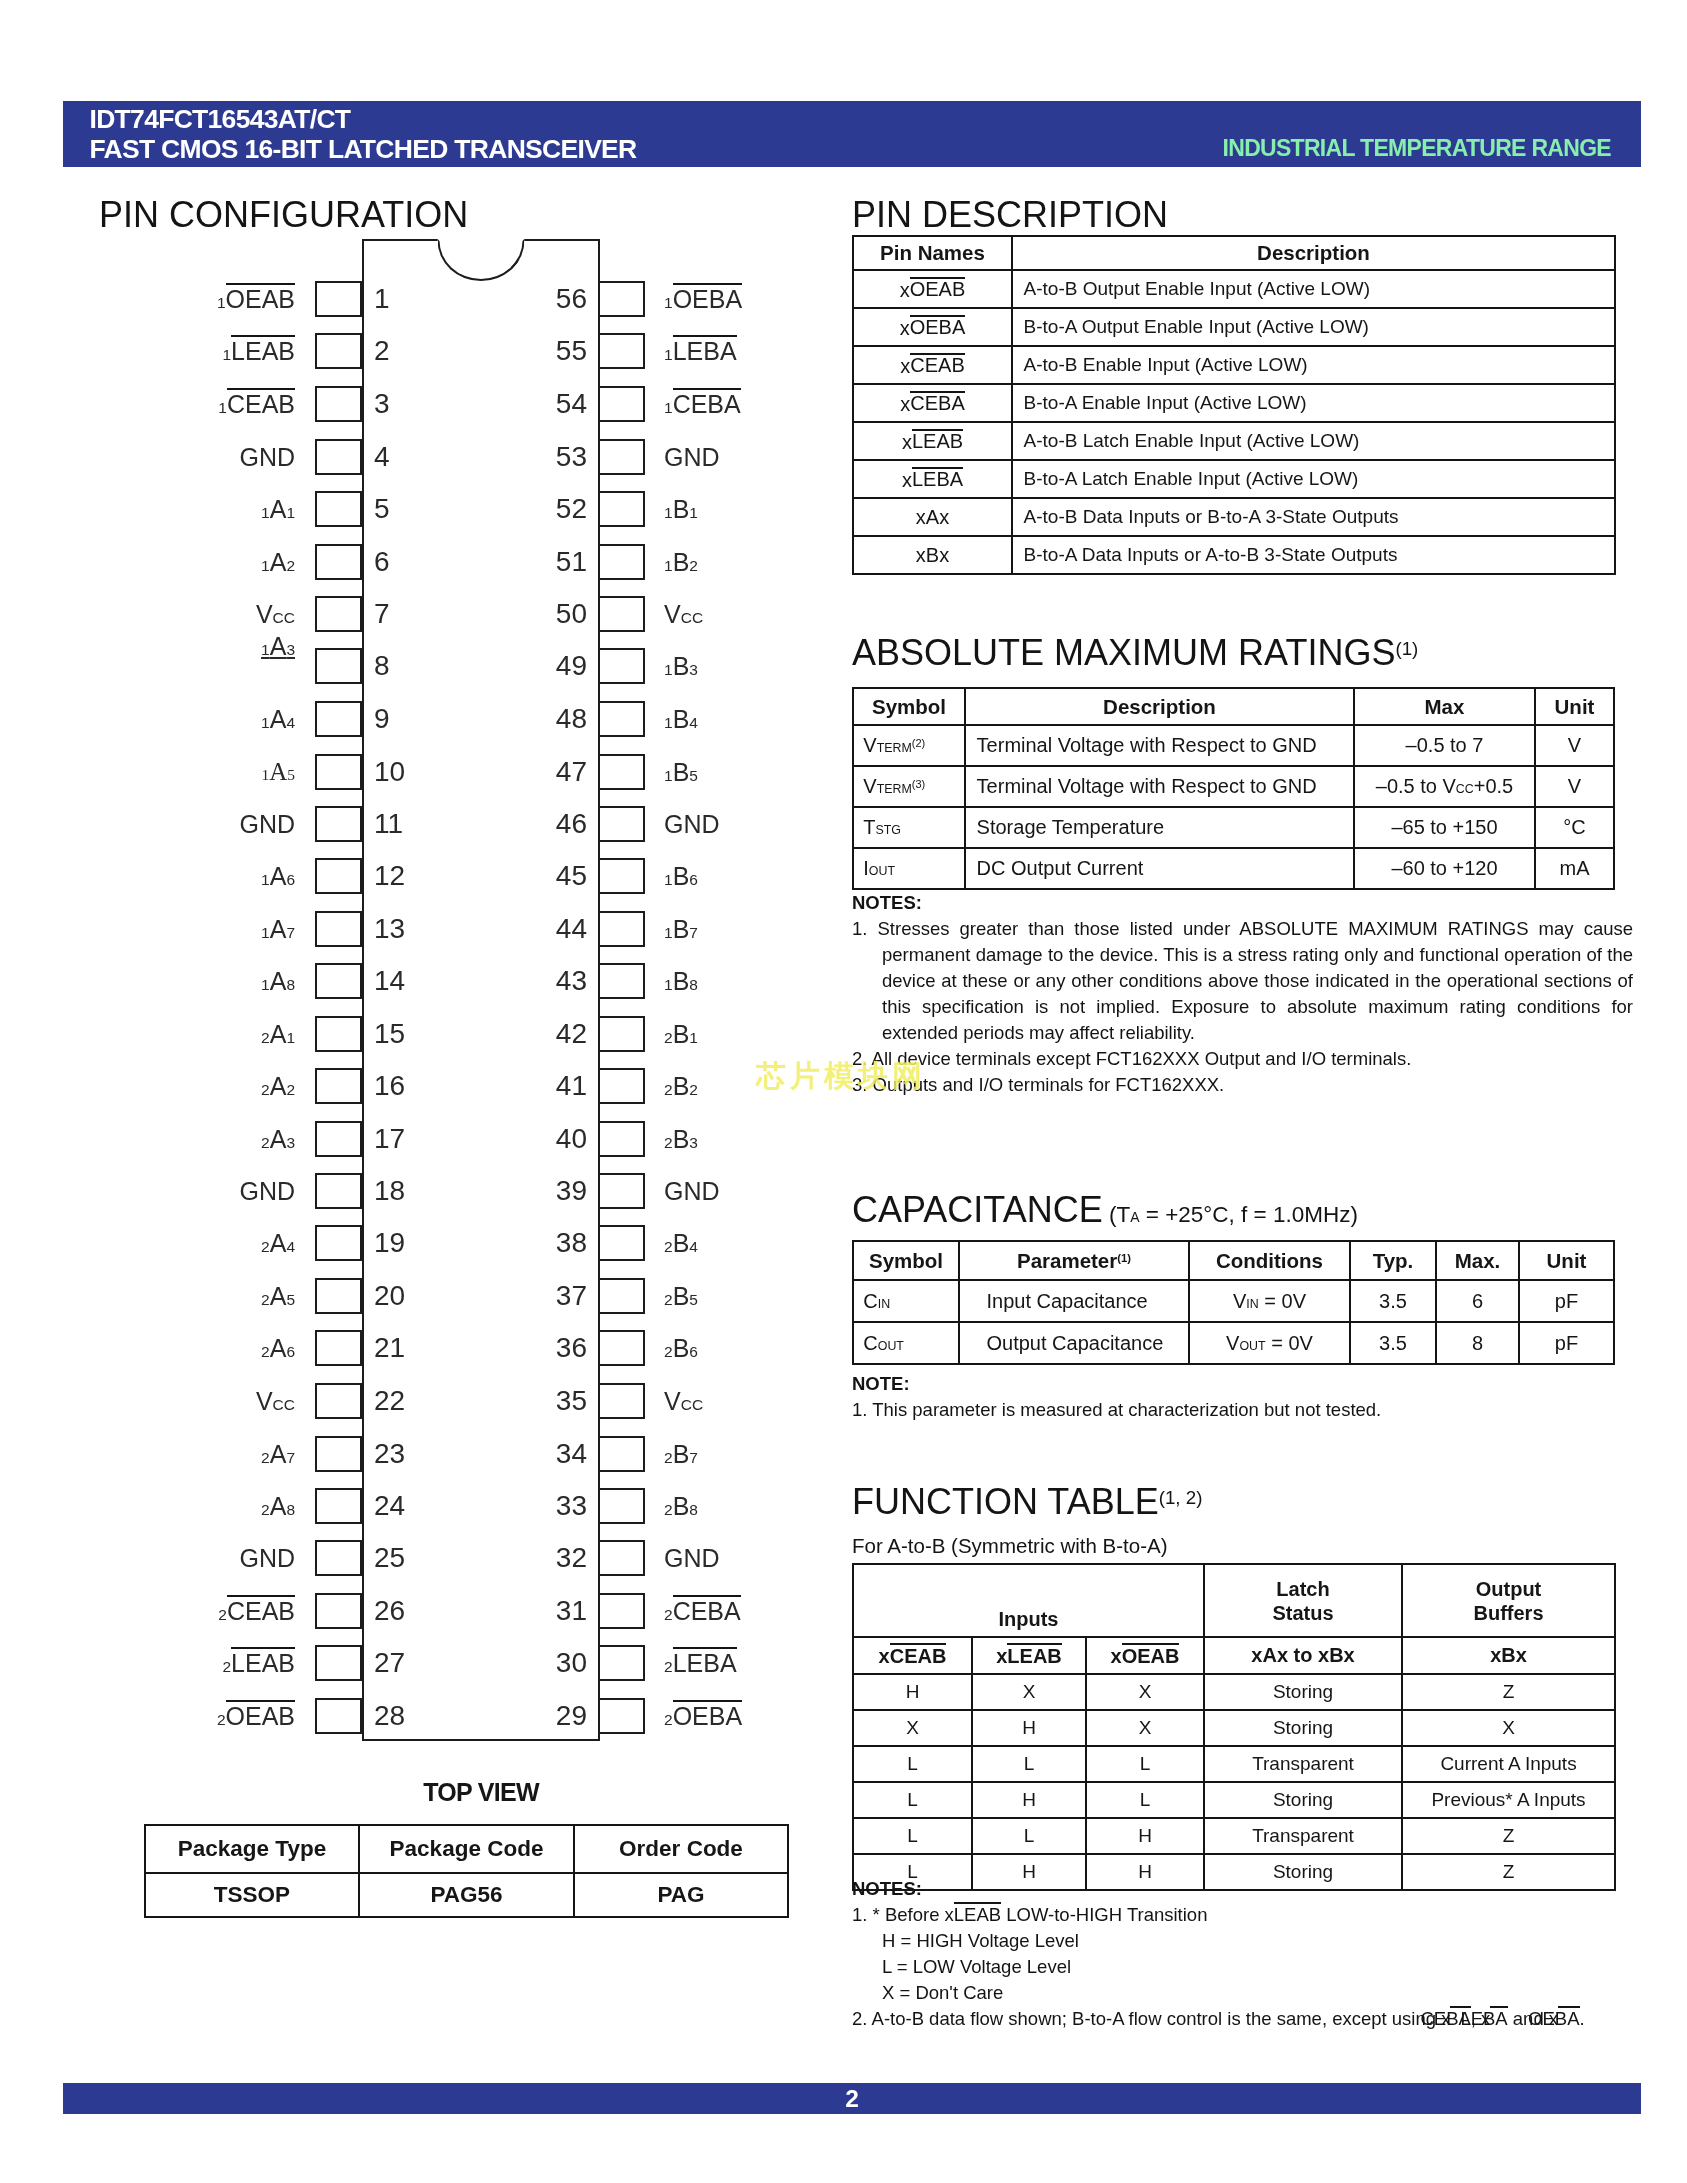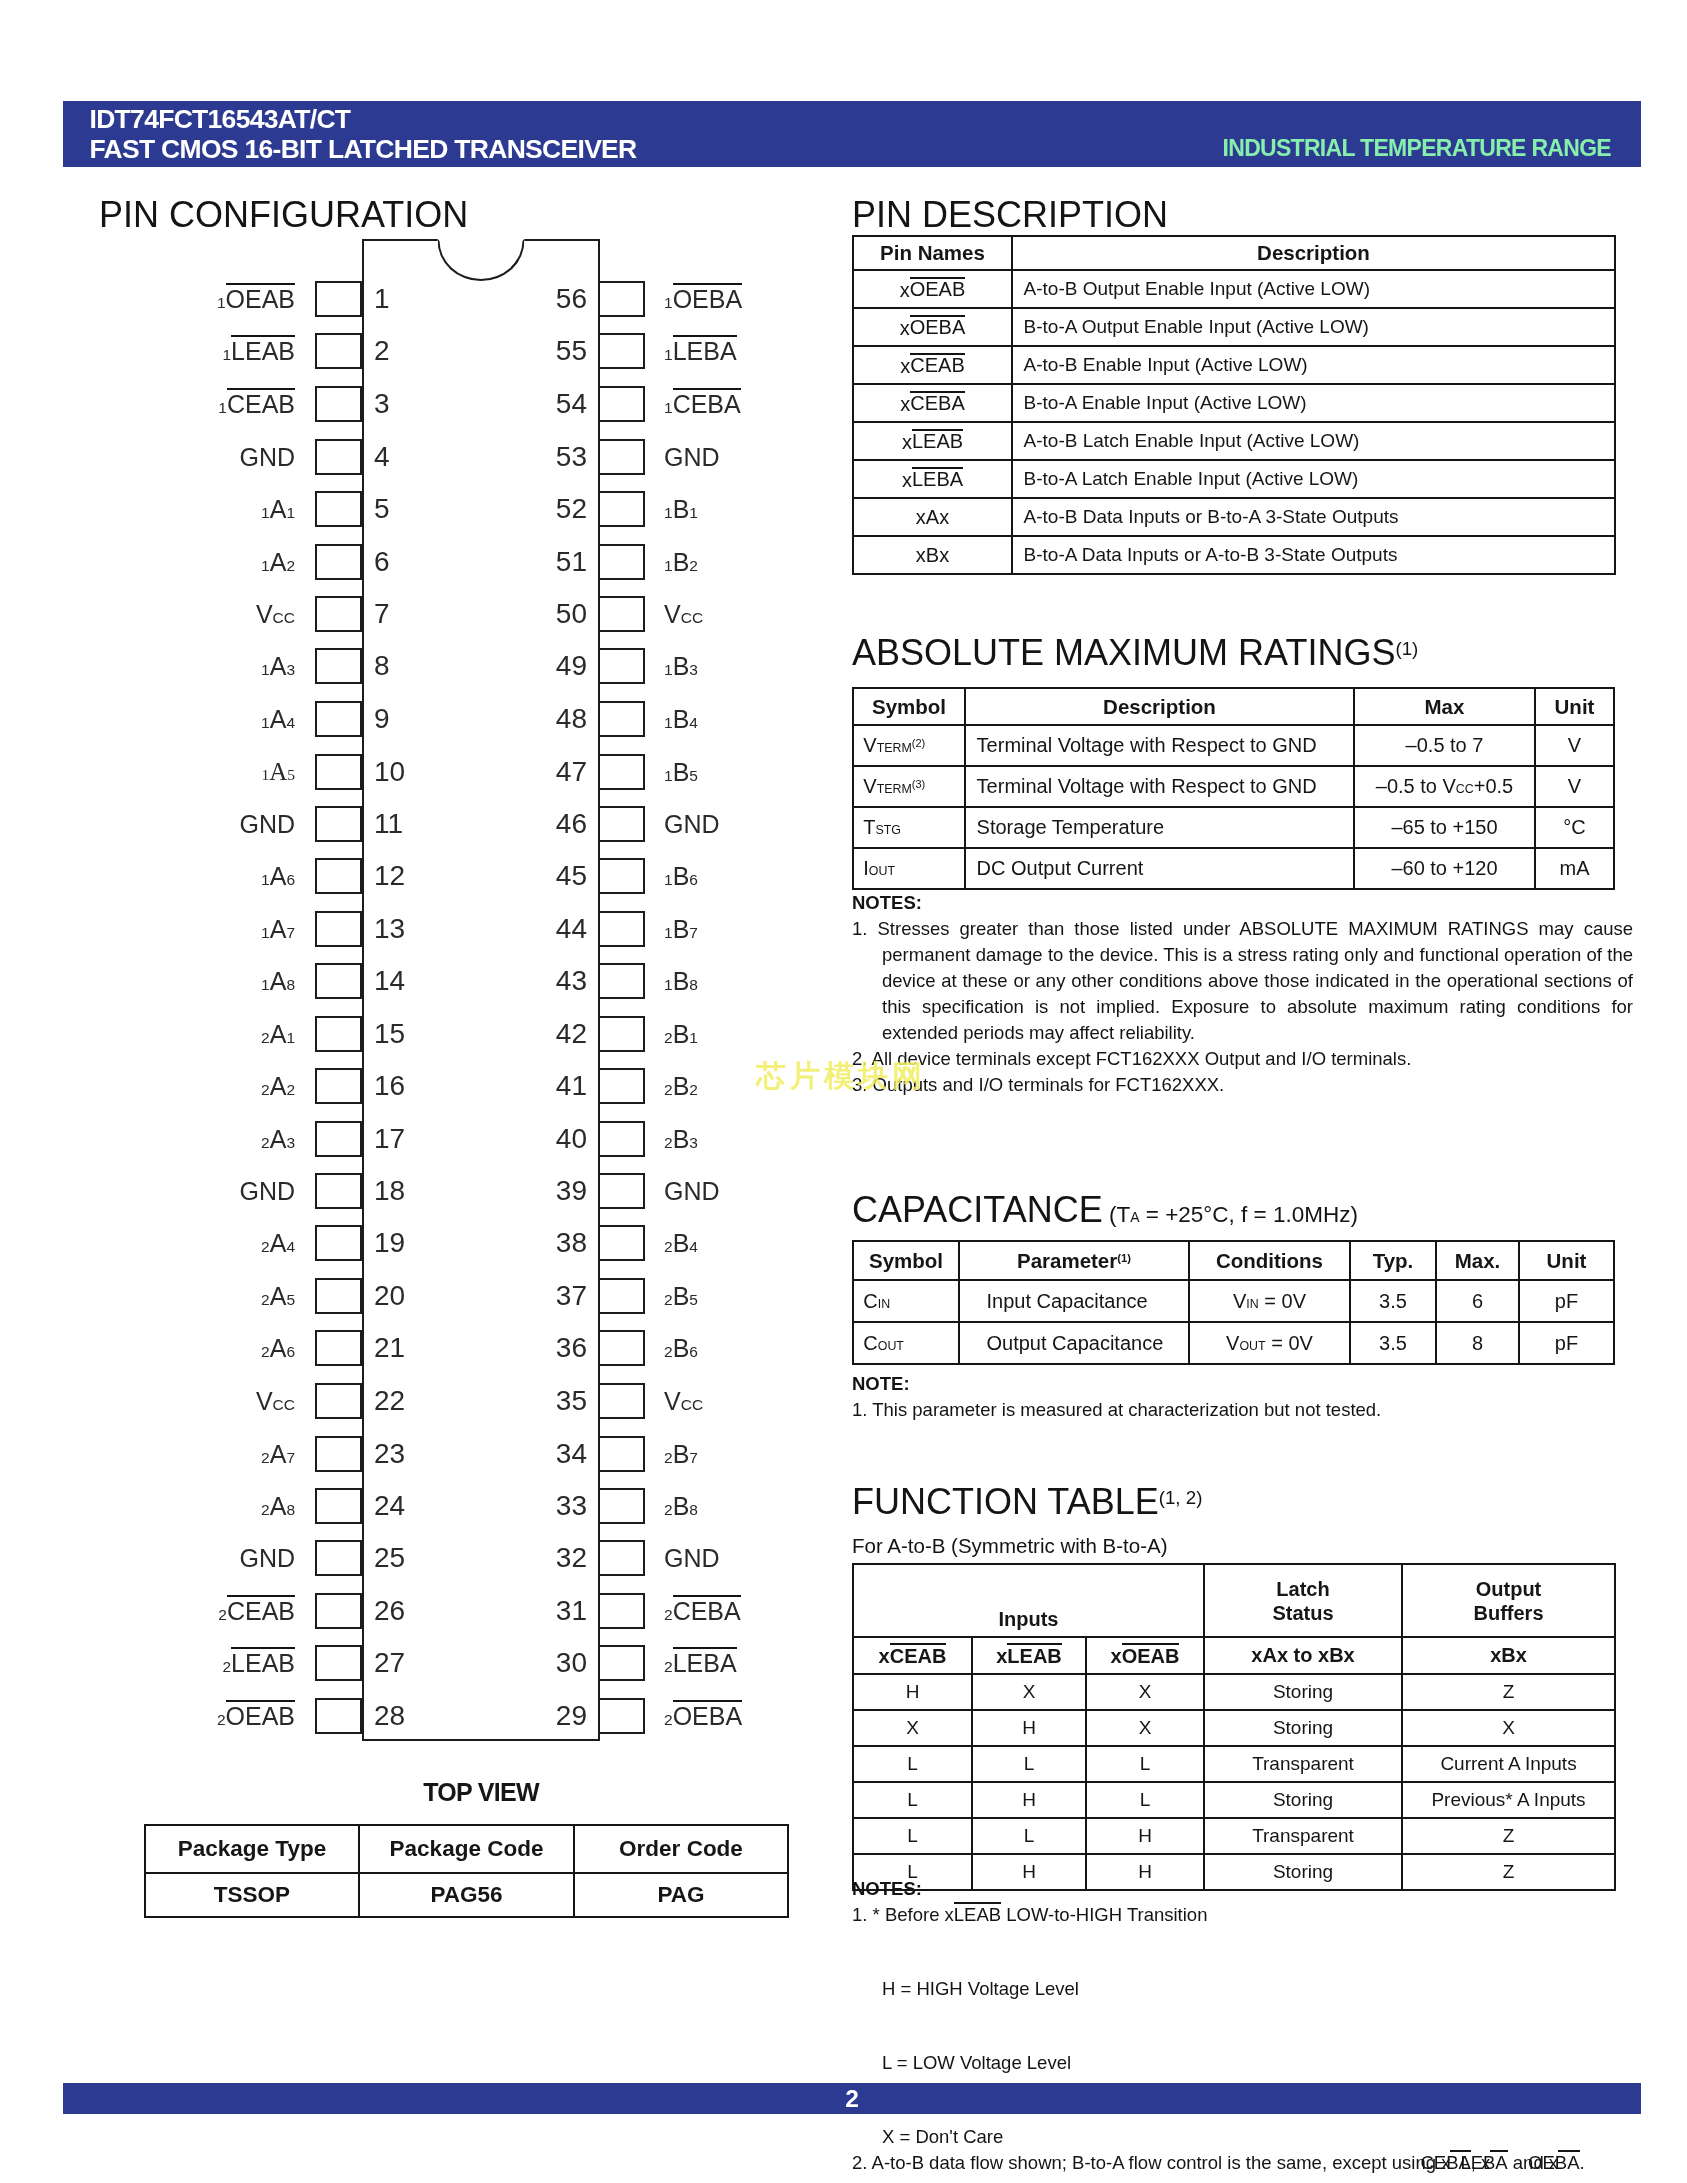--- a/index.html
+++ b/index.html
@@ -65,21 +65,21 @@
   .t-func td{height:32px;font-size:19px;}
   .t-pkg{left:144px;top:1824px;width:644px;}
   .t-pkg th{height:44px;font-size:22.5px;}
   .t-pkg td{height:40px;font-size:22.5px;font-weight:bold;}
   
   .notes{position:absolute;width:781px;font-size:18.5px;line-height:26px;color:#141414;}
   .notes .ntitle{font-weight:bold;font-size:18.5px;}
   .note-line{}
   .note-line.hang{padding-left:30px;text-indent:-30px;}
   .note-line.justify{text-align:justify;}
-  .note-line.indent{padding-left:30px;margin-top:48px;}
+  .note-line.indent{padding-left:30px;}
   .n-amr{left:852px;top:890px;}
   .n-cap{left:852px;top:1371px;}
   .n-func{left:852px;top:1876px;width:791px;}
   
   .watermark{position:absolute;left:756px;top:1056px;font-size:30px;letter-spacing:4px;
              font-weight:bold;opacity:0.85;white-space:nowrap;z-index:3;pointer-events:none;}
 </style>
 </head>
 <body>
 
@@ -115,21 +115,21 @@
       <div class="pin-num pin-num-l" style="top: 491px;">5</div>
       <div class="pin-label pin-label-l" style="top: 491px;"><span class="sm">1</span>A<span class="sm">1</span></div>
       <div class="pin-box" style="left: 315px; top: 544px;"></div>
       <div class="pin-num pin-num-l" style="top: 544px;">6</div>
       <div class="pin-label pin-label-l" style="top: 544px;"><span class="sm">1</span>A<span class="sm">2</span></div>
       <div class="pin-box" style="left: 315px; top: 596px;"></div>
       <div class="pin-num pin-num-l" style="top: 596px;">7</div>
       <div class="pin-label pin-label-l" style="top: 596px;">V<span class="sm">CC</span></div>
       <div class="pin-box" style="left: 315px; top: 648px;"></div>
       <div class="pin-num pin-num-l" style="top: 648px;">8</div>
-      <div class="pin-label pin-label-l" style="top: 648px;"><span class="sm">1</span>A<span class="sm">3</span></div>
+      <div class="pin-label pin-label-l" style="top: 628px; text-decoration: underline;"><span class="sm">1</span>A<span class="sm">3</span></div>
       <div class="pin-box" style="left: 315px; top: 701px;"></div>
       <div class="pin-num pin-num-l" style="top: 701px;">9</div>
       <div class="pin-label pin-label-l" style="top: 701px;"><span class="sm">1</span>A<span class="sm">4</span></div>
       <div class="pin-box" style="left: 315px; top: 754px;"></div>
       <div class="pin-num pin-num-l" style="top: 754px;">10</div>
       <div class="pin-label pin-label-l" style="top: 754px; font-family: Liberation Serif, serif;"><span class="sm">1</span>A<span class="sm">5</span></div>
       <div class="pin-box" style="left: 315px; top: 806px;"></div>
       <div class="pin-num pin-num-l" style="top: 806px;">11</div>
       <div class="pin-label pin-label-l" style="top: 806px;">GND</div>
       <div class="pin-box" style="left: 315px; top: 858px;"></div>

